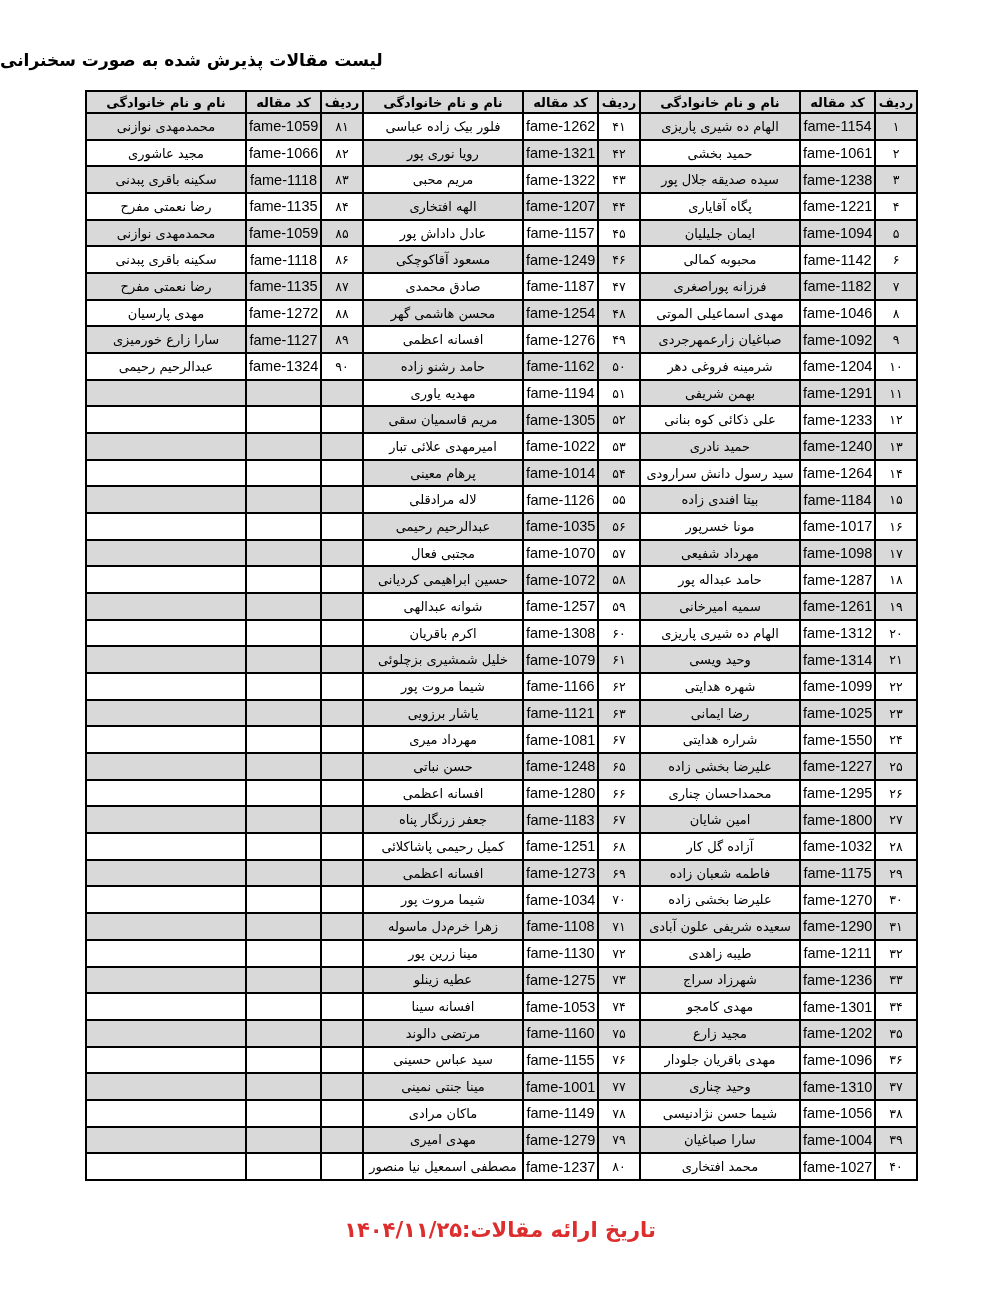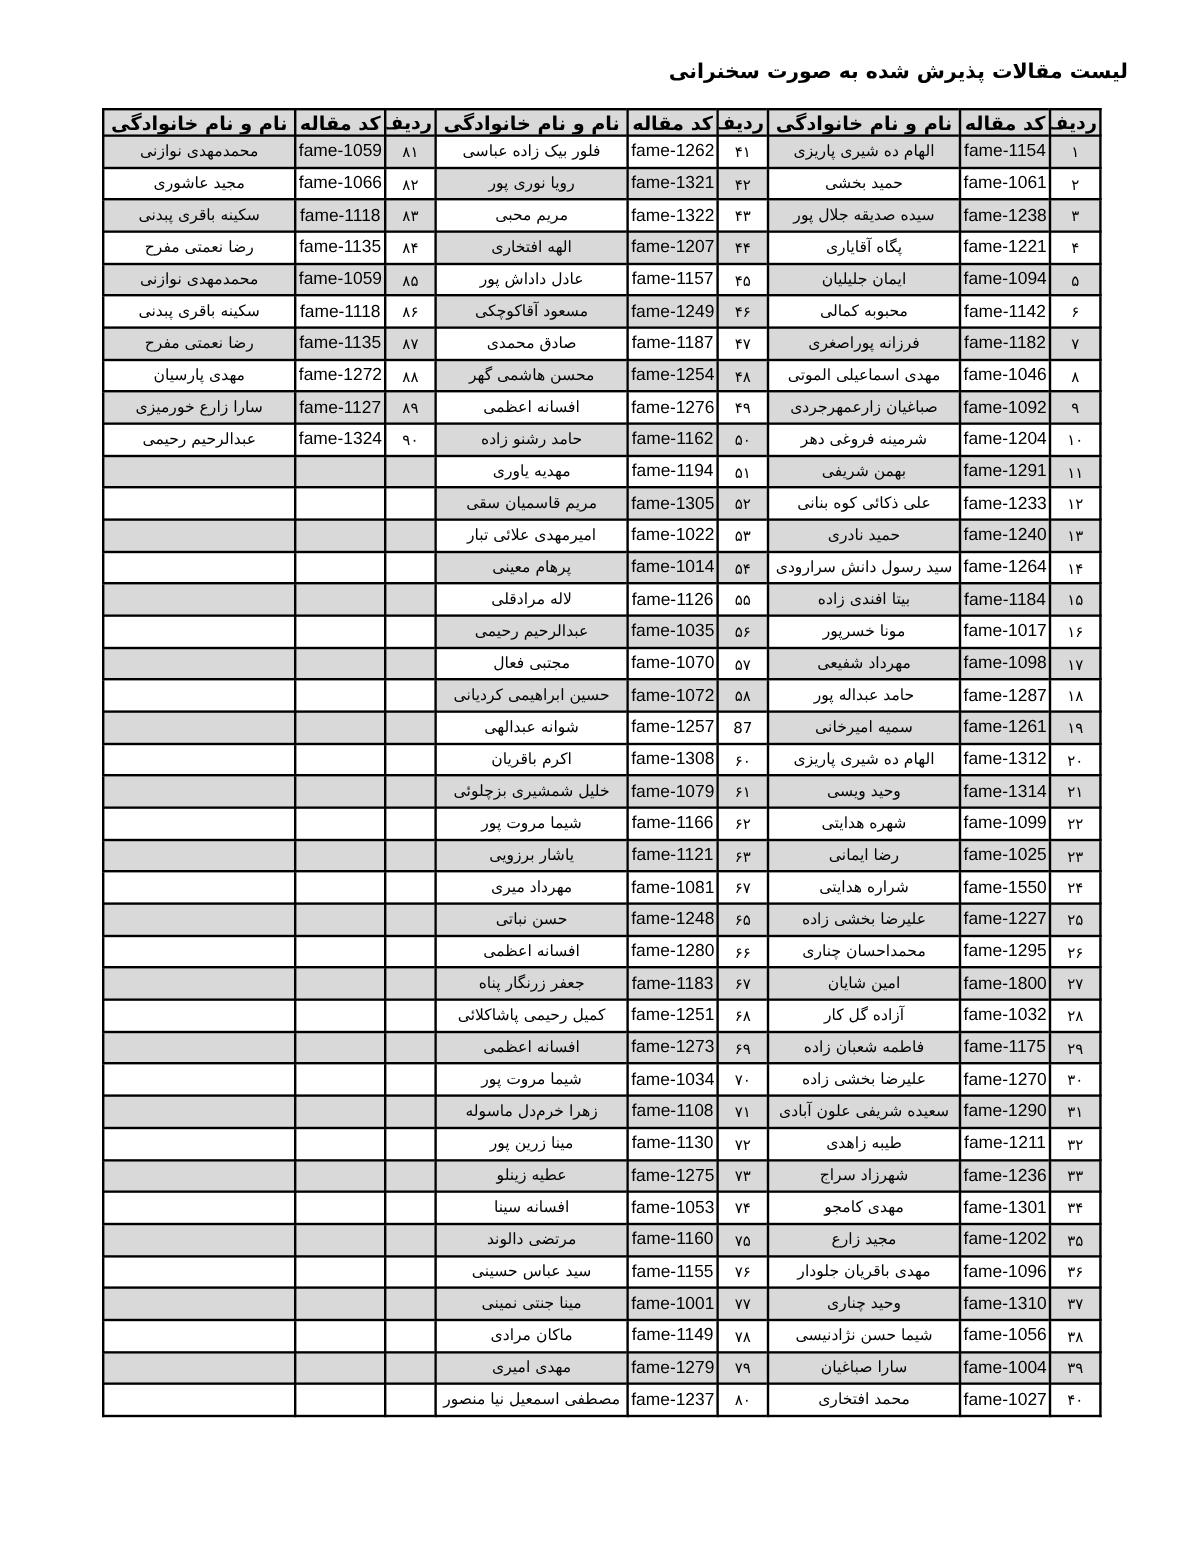--- a/index.html
+++ b/index.html
@@ -4,35 +4,35 @@
 <style>
   :root { --shade:#d9d9d9; --red:#dd2d2d; --border:#000; }
   * { margin:0; padding:0; box-sizing:border-box; }
   body { background:#fff; font-family:"DejaVu Sans", sans-serif; }
   .page {
     position:relative; width:1000px; height:1294px; background:#fff;
     margin:0 auto; overflow:hidden;
   }
   .doc-title {
     position:absolute; top:50px; left:0; width:940px;
-    text-align:right; direction:rtl;
+    text-align:left; direction:rtl;
     font-size:17px; font-weight:bold; color:#000;
   }
   .table-wrap { position:absolute; top:90px; left:85px; width:832px; }
   table.papers {
     border-collapse:collapse; table-layout:fixed;
     width:832px; height:1091px; direction:rtl;
   }
   table.papers th, table.papers td {
     border:2px solid var(--border);
     text-align:center; vertical-align:middle;
     overflow:hidden; white-space:nowrap; padding:0 2px;
   }
   table.papers th {
-    background:var(--shade); font-size:16px; font-weight:bold; height:22px;
+    background:var(--shade); font-size:13px; font-weight:bold; height:22px;
   }
   td.cell-name { font-size:13px; }
   td.cell-code {
     font-family:"Liberation Sans", sans-serif;
     font-size:14.5px; direction:ltr;
   }
   td.cell-row { font-size:12.5px; }
   td.shaded { background:var(--shade); }
   .footer-note {
     position:absolute; top:1218px; left:0; width:1000px;
@@ -268,21 +268,21 @@
             <td class="cell-code shaded">fame-1072</td>
             <td class="cell-name shaded">حسین ابراهیمی کردیانی</td>
             <td class="cell-row"></td>
             <td class="cell-code"></td>
             <td class="cell-name"></td>
           </tr>
           <tr>
             <td class="cell-row shaded">۱۹</td>
             <td class="cell-code shaded">fame-1261</td>
             <td class="cell-name shaded">سمیه امیرخانی</td>
-            <td class="cell-row">87</td>
+            <td class="cell-row">۵۹</td>
             <td class="cell-code">fame-1257</td>
             <td class="cell-name">شوانه عبدالهی</td>
             <td class="cell-row shaded"></td>
             <td class="cell-code shaded"></td>
             <td class="cell-name shaded"></td>
           </tr>
           <tr>
             <td class="cell-row">۲۰</td>
             <td class="cell-code">fame-1312</td>
             <td class="cell-name">الهام ده شیری پاریزی</td>
@@ -510,13 +510,14 @@
             <td class="cell-code">fame-1237</td>
             <td class="cell-name">مصطفی اسمعیل نیا منصور</td>
             <td class="cell-row"></td>
             <td class="cell-code"></td>
             <td class="cell-name"></td>
           </tr>
         </tbody>
     </table>
   </div>
 
+  <div class="footer-note">تاریخ ارائه مقالات:۱۴۰۴/۱۱/۲۵</div>
 </div>
 
 </body></html>

